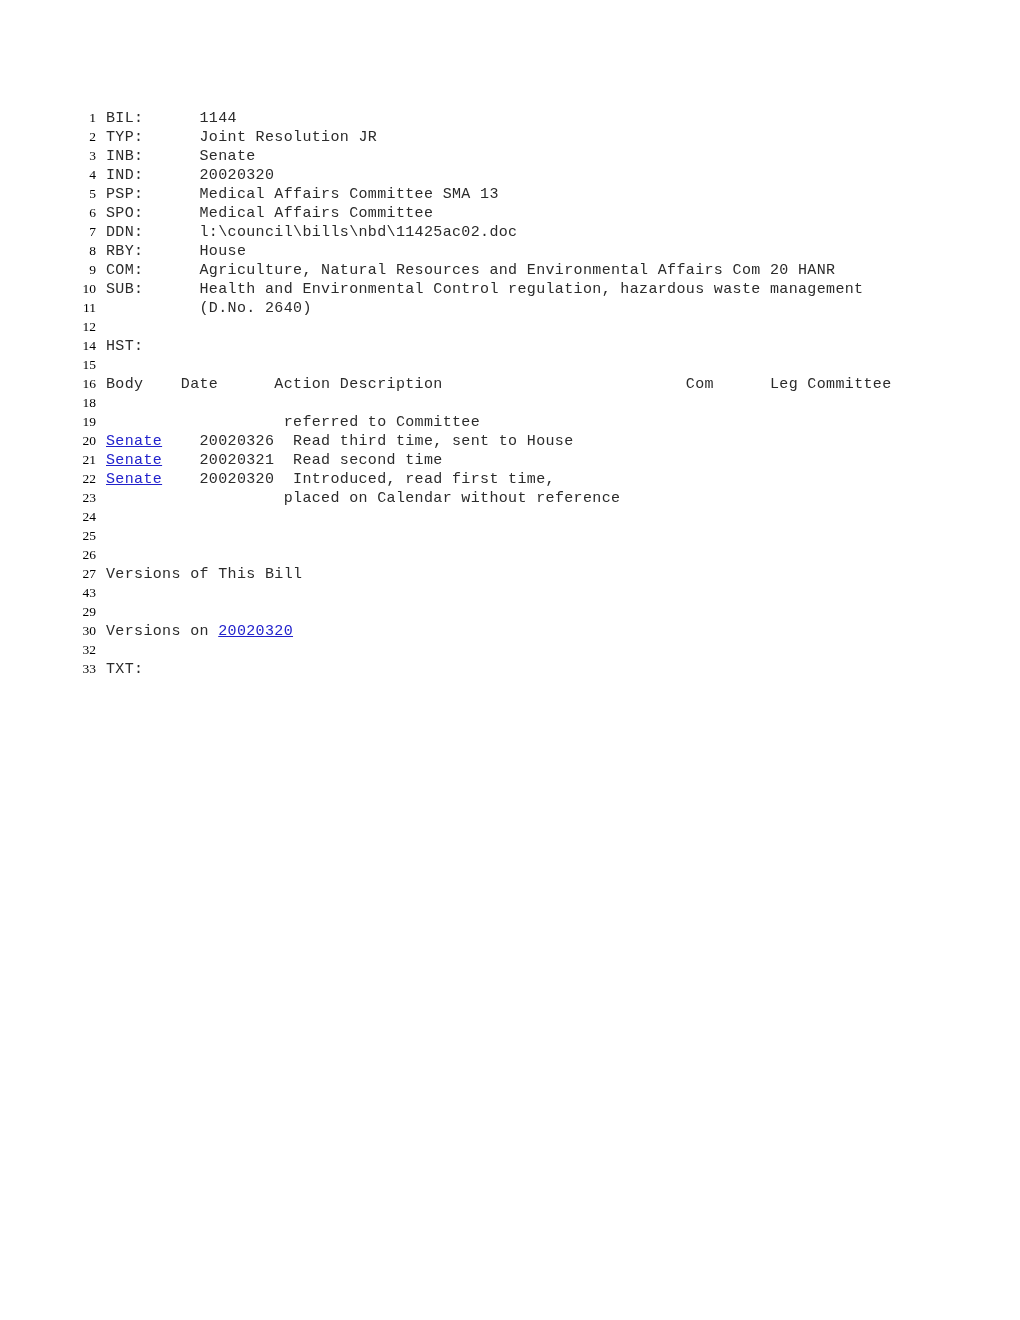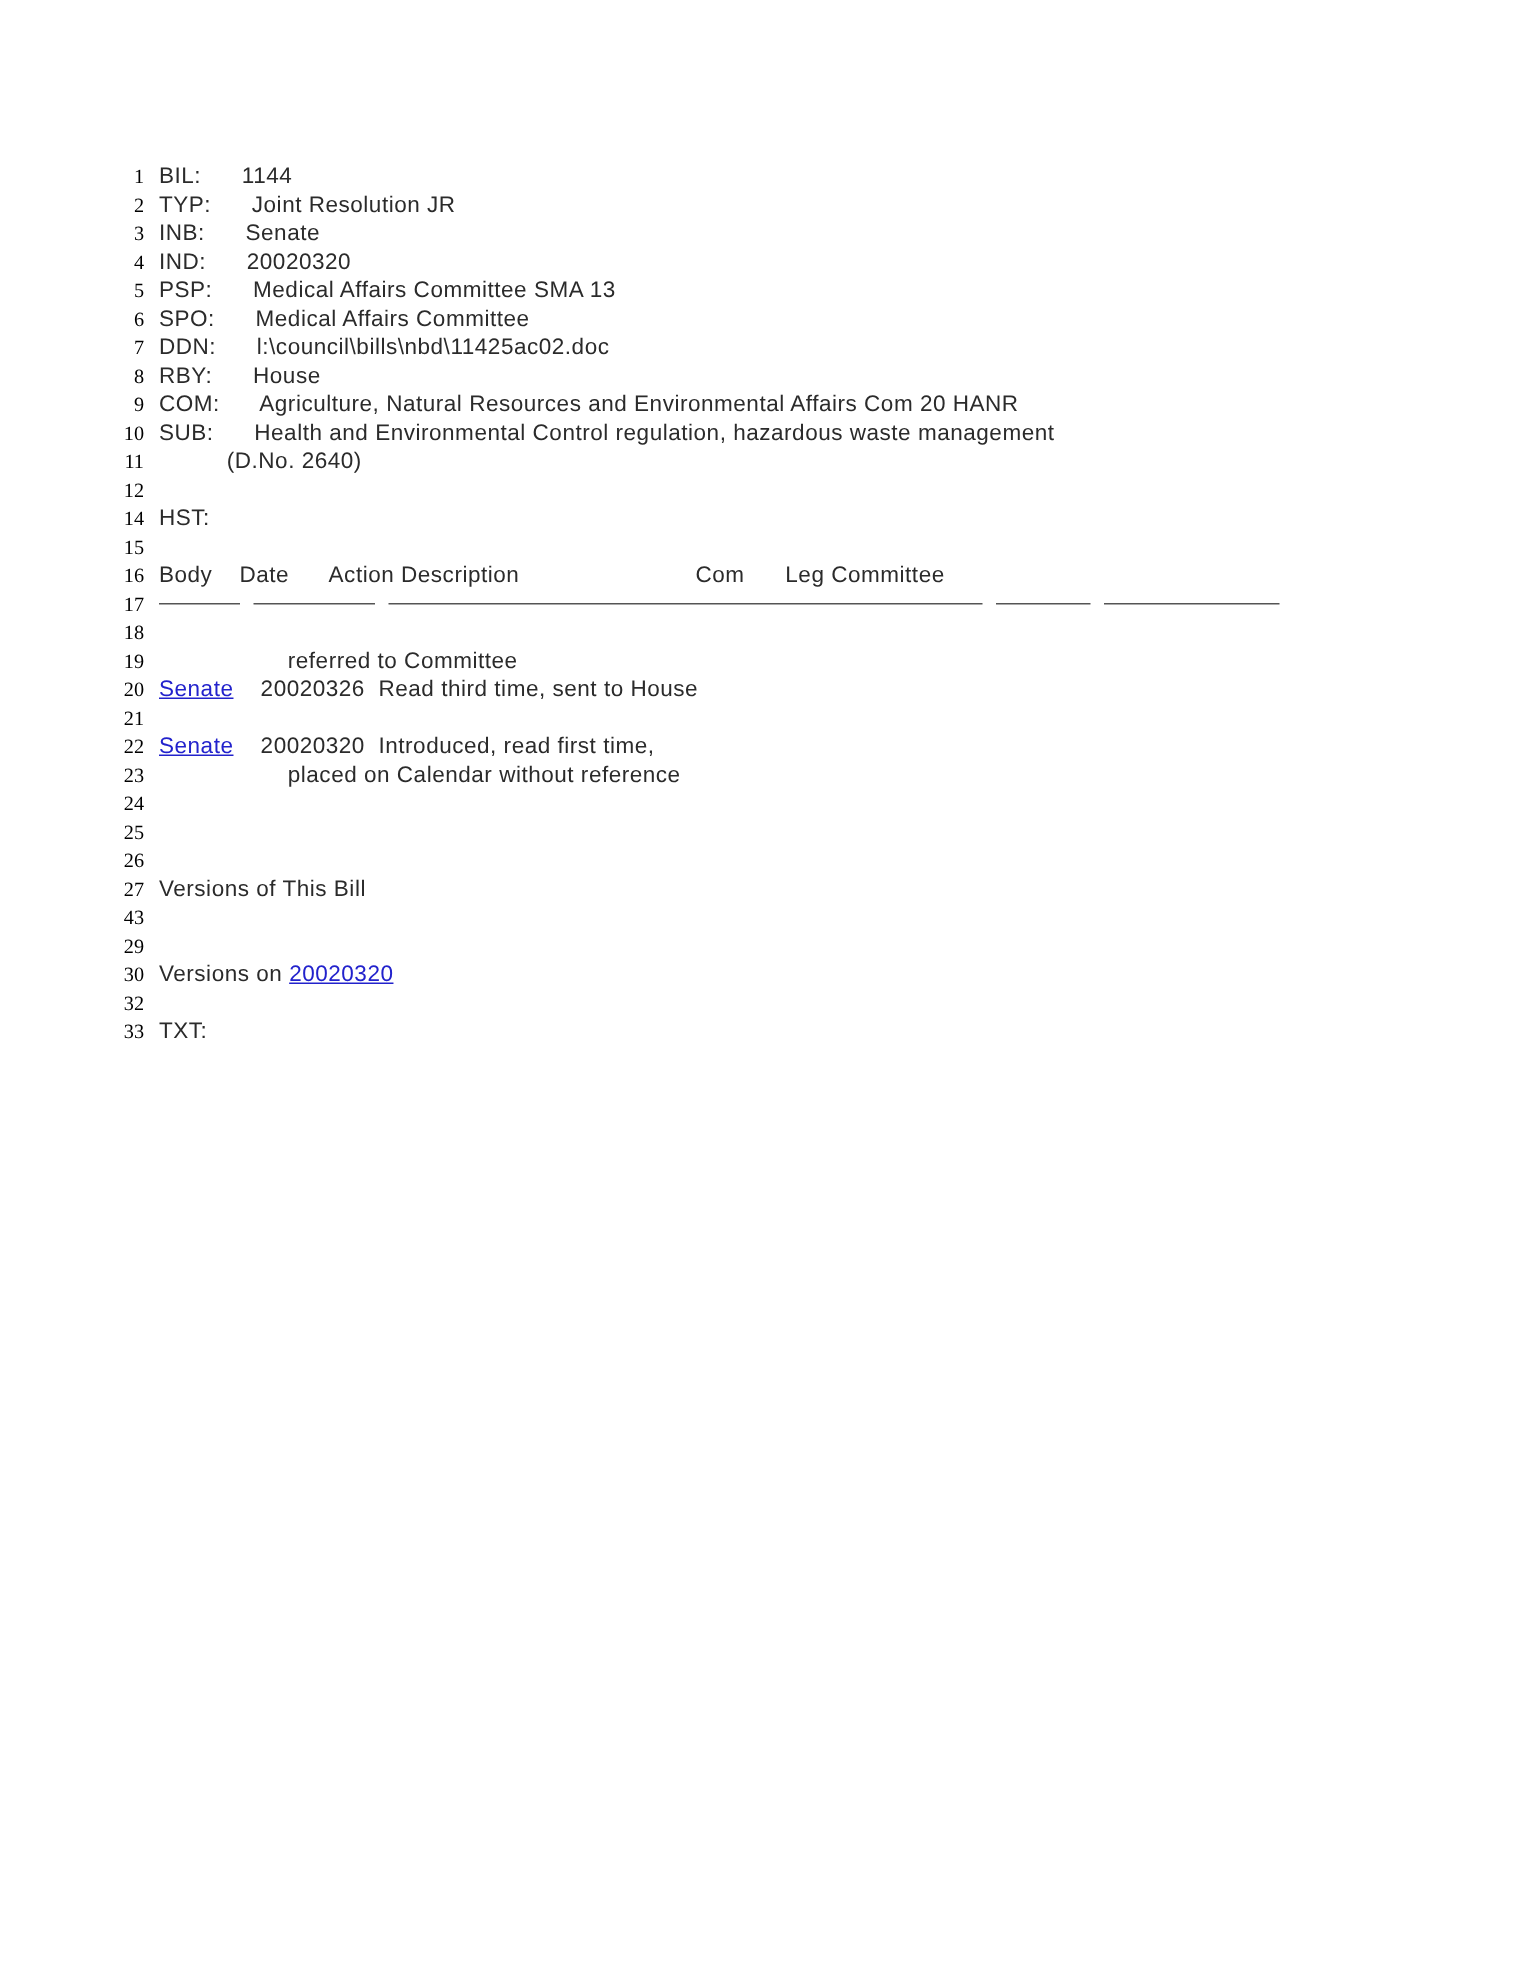--- a/index.html
+++ b/index.html
@@ -42,21 +42,21 @@
     min-width: 24px;
     text-align: right;
     font-family: "Liberation Serif", "DejaVu Serif", serif;
     font-size: 13.5px;
     line-height: 19px;
     color: #000000;
     letter-spacing: 0;
   }
   .ltext {
     padding-left: 10px;
-    font-family: Liberation Sans, sans-serif;
+    font-family: Liberation Mono, monospace;
     font-size: 15px;
     line-height: 19px;
     color: #2b2b2b;
     letter-spacing: 0.35px;
     white-space: pre;
     text-align: right;
   }
   .lnk {
     color: #2222cc;
     text-decoration: underline;
@@ -143,41 +143,38 @@
     <div class="line">
       <span class="lno">15</span>
       <span class="ltext"> </span>
     </div>
 
     <div class="line">
       <span class="lno">16</span>
       <span class="ltext"><span>Body</span><span>    </span><span>Date</span><span>      </span><span>Action Description</span><span>                          </span><span>Com</span><span>      </span><span>Leg Committee</span></span>
     </div>
 
-    <div class="line">
-      <span class="lno">17</span>
-      <span class="ltext"><span class="rule" style="width:54px"></span><span>  </span><span class="rule" style="width:81px"></span><span>  </span><span class="rule" style="width:396px"></span><span>  </span><span class="rule" style="width:63px"></span><span>  </span><span class="rule" style="width:117px"></span></span>
-    </div>
 
     <div class="line">
       <span class="lno">18</span>
     </div>
 
     <div class="line">
       <span class="lno">19</span>
       <span class="ltext"><span>                   </span><span>referred to Committee</span></span>
     </div>
 
     <div class="line">
       <span class="lno">20</span>
       <span class="ltext"><a class="lnk" href="#">Senate</a><span>    </span><span>20020326</span><span>  </span><span>Read third time, sent to House</span></span>
     </div>
 
     <div class="line">
       <span class="lno">21</span>
+      <span class="ltext"><a class="lnk" href="#">Senate</a><span>    </span><span>20020321</span><span>  </span><span>Read second time</span></span>
     </div>
 
     <div class="line">
       <span class="lno">22</span>
       <span class="ltext"><a class="lnk" href="#">Senate</a><span>    </span><span>20020320</span><span>  </span><span>Introduced, read first time,</span></span>
     </div>
 
     <div class="line">
       <span class="lno">23</span>
       <span class="ltext"><span>                   </span><span>placed on Calendar without reference</span></span>

